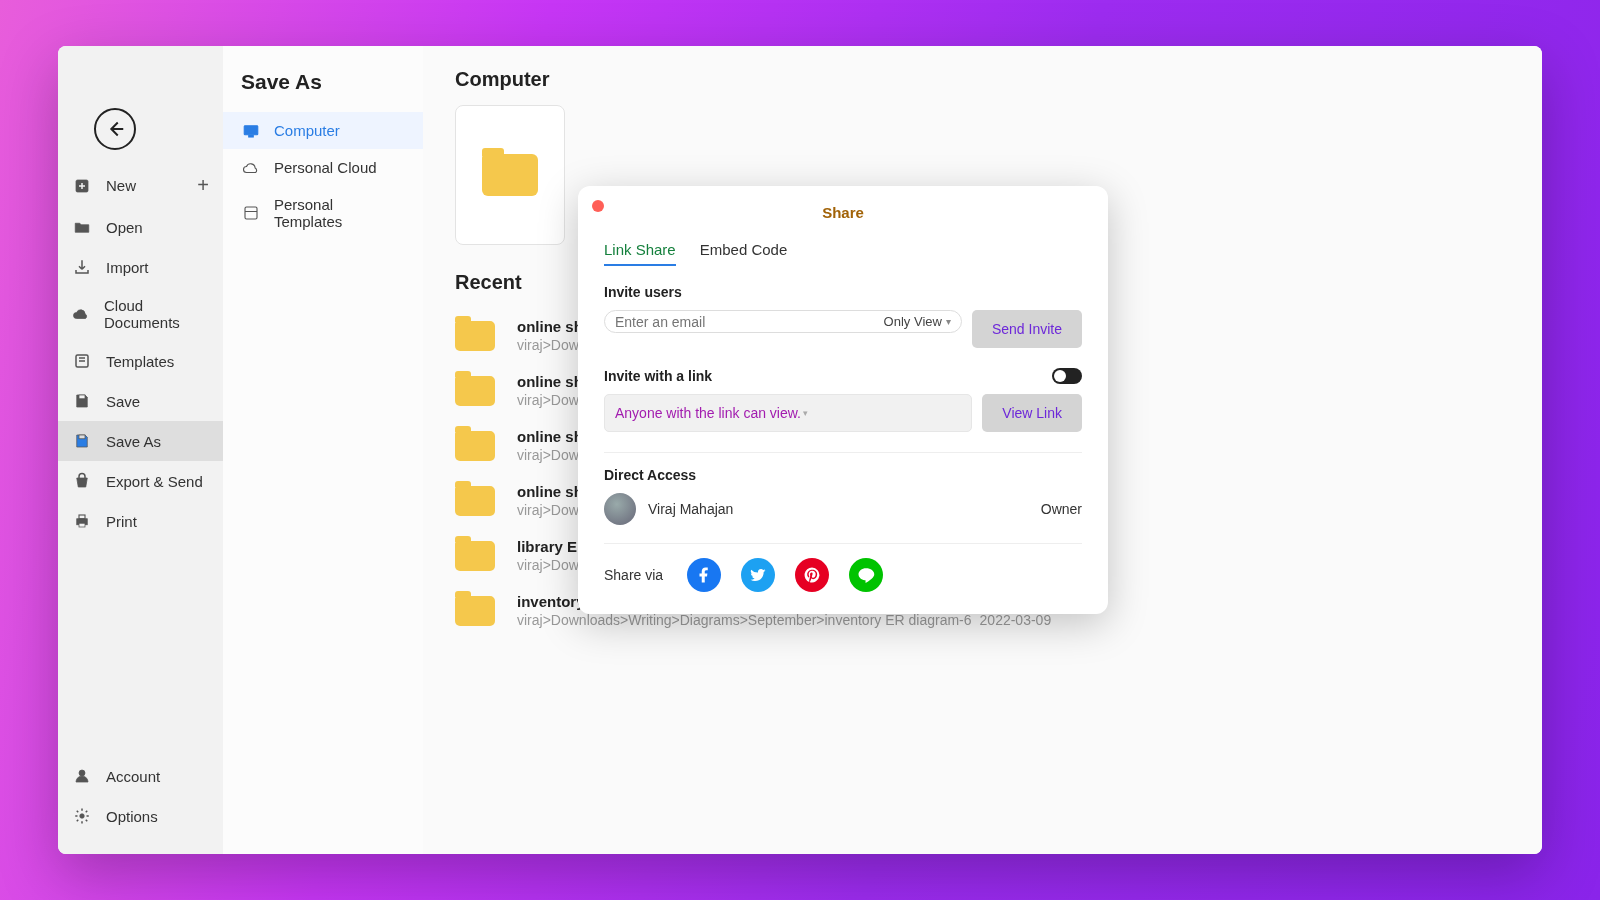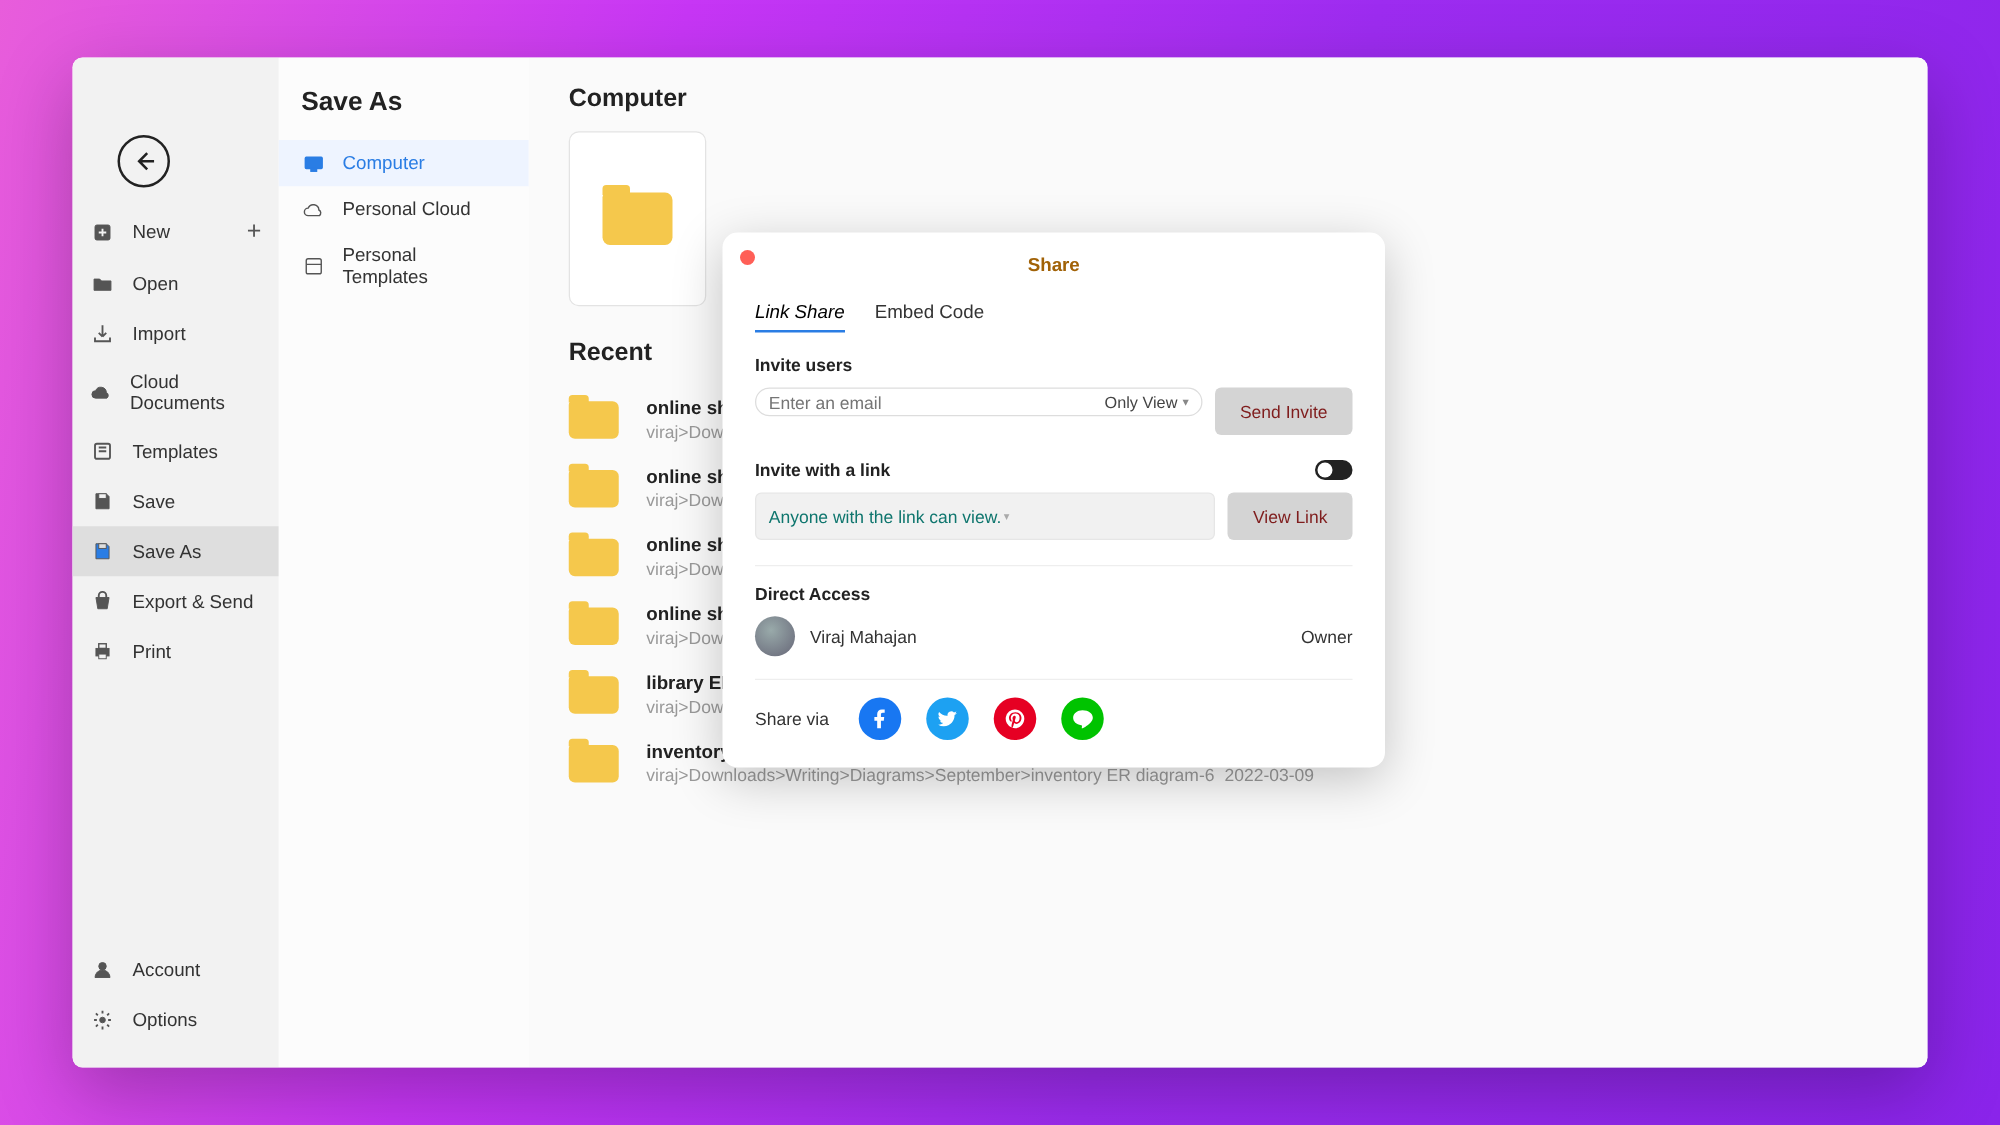--- a/index.html
+++ b/index.html
@@ -48,32 +48,32 @@
 .file-row .meta .t1 { font-size:15px; color:#222; font-weight:600; }
 .file-row .meta .t1 .date { font-weight:500; margin-left:8px; }
 .file-row .meta .t2 { font-size:14px; color:#999; margin-top:2px; }
 .file-row .meta .t2 .date { margin-left:8px; }
 
 .modal { position:absolute; top:140px; left:520px; width:530px; background:#fff; border-radius:12px; box-shadow:0 10px 40px rgba(0,0,0,.22); padding:18px 26px 22px; }
 .modal .close-dot { position:absolute; top:14px; left:14px; width:12px; height:12px; background:#ff5f57; border-radius:50%; }
 .modal-title { text-align:center; font-size:15px; font-weight:600; color:#a16207; margin-bottom:20px; }
 .tabs { display:flex; gap:24px; margin-bottom:18px; }
 .tab { font-size:15px; color:#333; padding-bottom:6px; cursor:pointer; }
-.tab.active { color:#000000; border-bottom:2px solid #2a7de4;font-style:italic; }
+.tab.active { color:#15803d; border-bottom:2px solid #2a7de4; }
 .label { font-size:14px; font-weight:600; color:#222; margin-bottom:10px; }
 .row { display:flex; gap:10px; margin-bottom:20px; }
 .input-wrap { flex:1; border:1px solid #ddd; border-radius:14px; display:flex; align-items:center; padding:0 10px; height:23px; }
 .input-wrap input { border:none; outline:none; flex:1; font-size:14px; color:#333; background:transparent; }
 .perm-sel { font-size:13px; color:#444; display:flex; align-items:center; gap:4px; }
 .perm-sel::after { content:"▾"; font-size:10px; color:#888; }
-.btn-grey { background:#d4d4d4; color:#7f1d1d; border:none; border-radius:5px; height:38px; padding:0 20px; font-size:14px; cursor:pointer; }
+.btn-grey { background:#d4d4d4; color:#6d28d9; border:none; border-radius:5px; height:38px; padding:0 20px; font-size:14px; cursor:pointer; }
 .link-row-head { display:flex; align-items:center; justify-content:space-between; margin-bottom:10px; }
 .toggle { width:30px; height:16px; border-radius:10px; background:#222; position:relative; }
 .toggle::after { content:""; position:absolute; left:2px; top:2px; width:12px; height:12px; border-radius:50%; background:#fff; }
-.link-box { flex:1; background:#f1f1f1; border:1px solid #e6e6e6; border-radius:5px; height:38px; display:flex; align-items:center; padding:0 10px; font-size:14px; color:#0f766e; }
+.link-box { flex:1; background:#f1f1f1; border:1px solid #e6e6e6; border-radius:5px; height:38px; display:flex; align-items:center; padding:0 10px; font-size:14px; color:#a21caf; }
 .link-box::after { content:"▾"; font-size:9px; color:#aaa; margin-left:2px; }
 .divider { height:1px; background:#eee; margin:6px 0 14px; }
 .user-row { display:flex; align-items:center; gap:12px; margin-bottom:18px; }
 .avatar-sm { width:32px; height:32px; border-radius:50%; background:radial-gradient(circle at 40% 35%, #9aa, #667); }
 .user-name { font-size:14px; color:#333; }
 .owner { margin-left:auto; font-size:14px; color:#333; }
 .share-via { display:flex; align-items:center; gap:20px; }
 .share-via .lbl { font-size:14px; color:#333; margin-right:4px; }
 .social { width:34px; height:34px; border-radius:50%; display:flex; align-items:center; justify-content:center; }
 .social svg { width:18px; height:18px; fill:#fff; }

